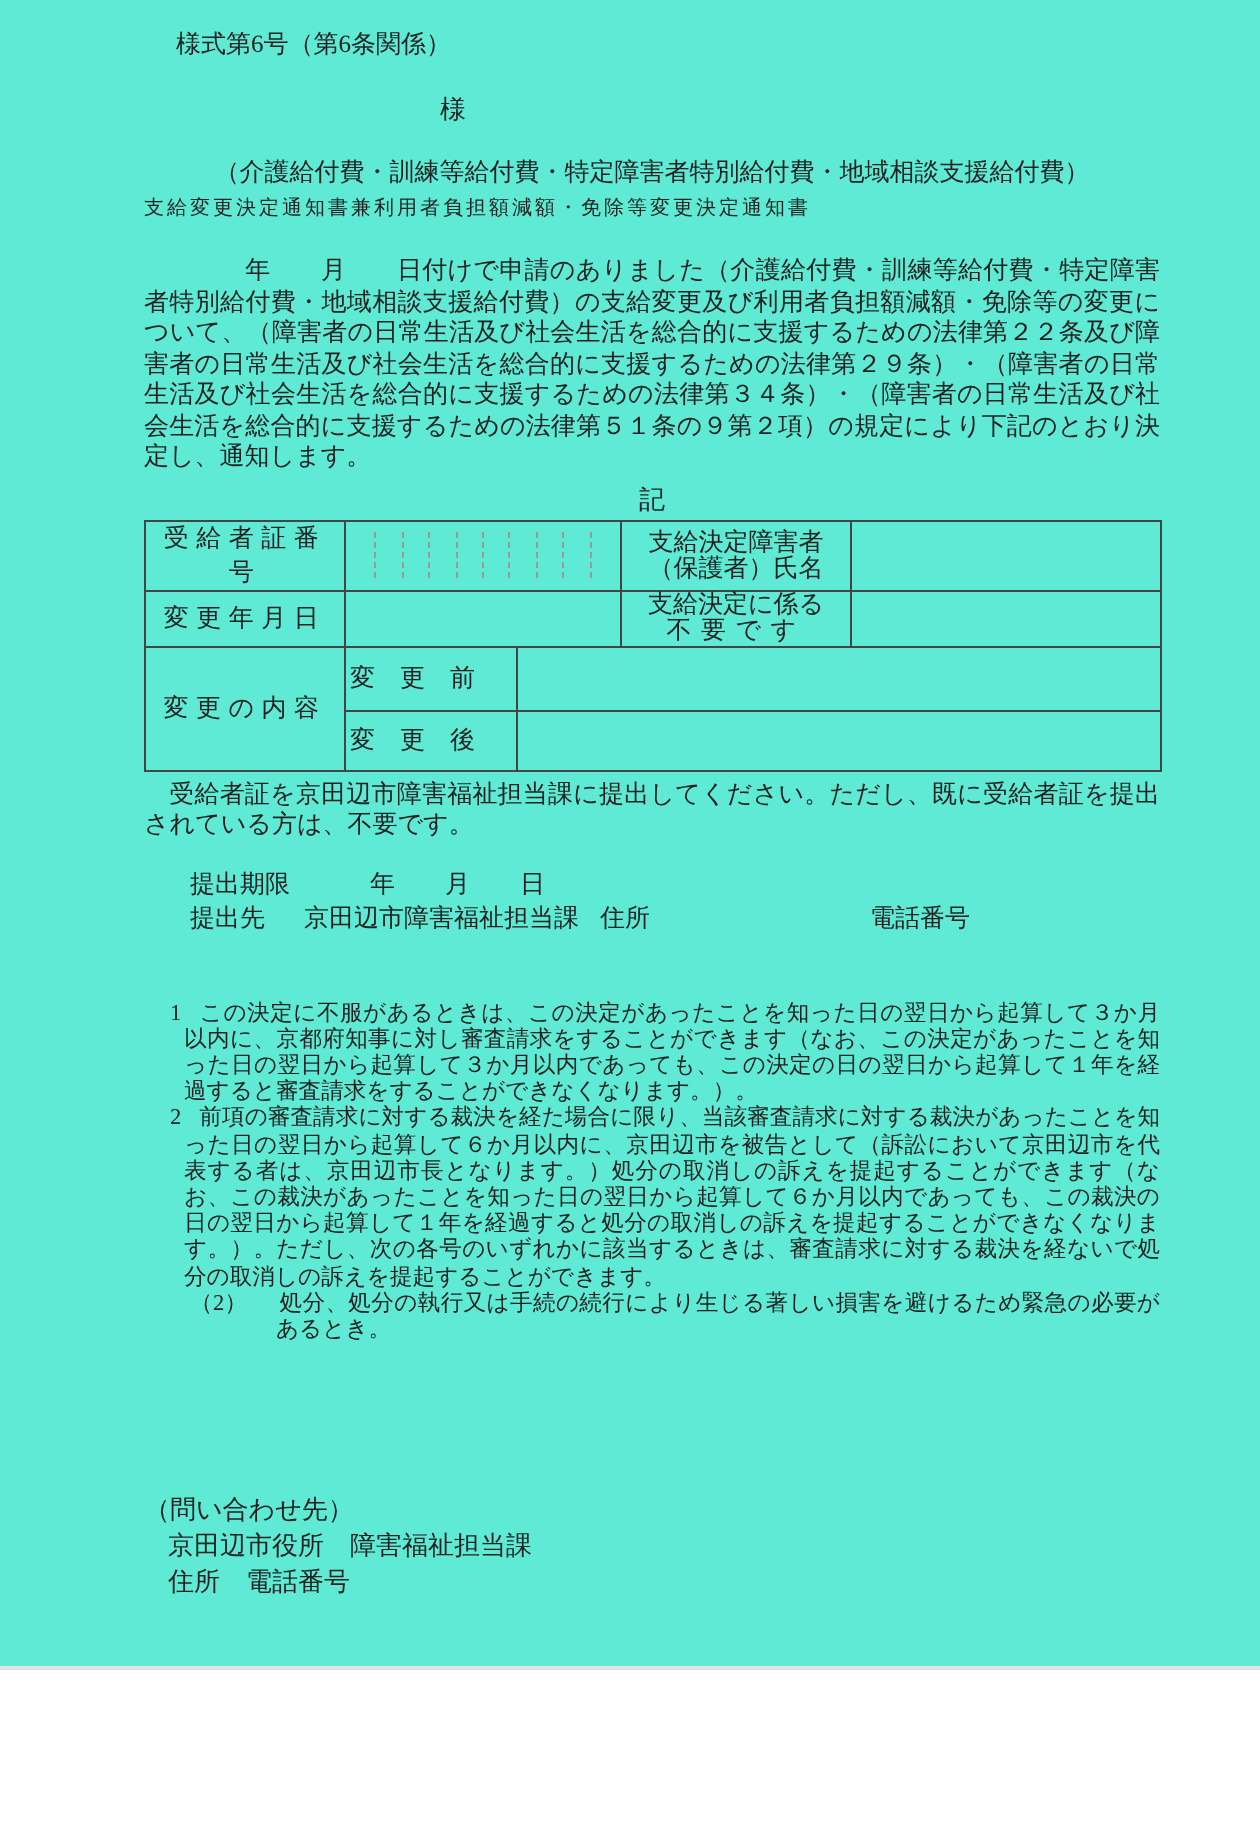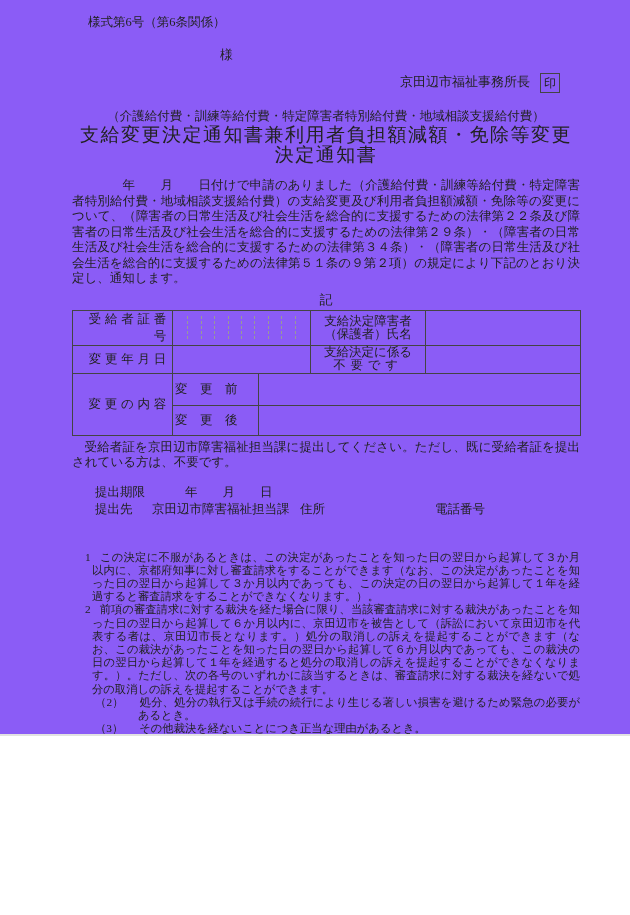--- a/index.html
+++ b/index.html
@@ -1,19 +1,19 @@
 <!DOCTYPE html>
 <html><head>
 <meta charset="utf-8">
 <style>
   html,body { margin:0; padding:0; background:#ffffff; }
   .page {
     position:relative;
-    width:630px; height:736px;
-    background:#8b5cf6;
+    width:630px; height:835px;
+    background:#5eead4;
     font-family:"Liberation Serif","DejaVu Serif",serif;
     color:#222;
     overflow:hidden;
   }
   .page::after{
     content:""; position:absolute; left:0; right:0; bottom:0;
     border-bottom:2px solid #e2e2e2;
   }
   .content { padding:0 50px 0 72px; }
 
@@ -21,28 +21,28 @@
   .right-block { text-align:right; padding-right:20px; margin-top:4px; font-size:12.5px; line-height:17px; }
   .addressee   { margin:15px 0 0 148px; font-size:13px; line-height:17px; }
   .issuer-line { text-align:right; padding-right:20px; margin-top:9px; font-size:13px; line-height:20px; }
   .seal {
     display:inline-block; width:18px; height:18px; line-height:18px;
     border:1px solid #444; text-align:center; font-size:12px;
     margin-left:10px; vertical-align:middle;
   }
 
   .title-sub  { text-align:center; margin-top:15px; font-size:12.5px; line-height:16px; }
-  .title-main { text-align:center; margin-top:1px; font-size:19px; letter-spacing:1.5px; line-height:20px; }
+  .title-main { text-align:left; margin-top:1px; font-size:10px; letter-spacing:1.5px; line-height:20px; }
 
   .body-par { margin-top:13px; font-size:12.5px; line-height:15.5px; text-align:justify; }
   .ki { text-align:center; margin-top:5px; font-size:13px; line-height:16px; }
 
   table.main { border-collapse:collapse; margin-top:2px; table-layout:fixed; width:508px; }
   table.main td { border:1px solid #444; padding:0 2px; font-size:12.5px; vertical-align:middle; }
-  td.lbl  { text-align:right; letter-spacing:0.3em; }
+  td.lbl  { text-align:center; letter-spacing:0.3em; }
   td.lbl2 { text-align:center; font-size:11.3px; line-height:13px; letter-spacing:0; padding:1px 0; }
   .sp-line { letter-spacing:0.38em; }
   tr.r1 td, tr.r2 td { height:27px; }
   tr.r3 td { height:31px; }
   tr.r4 td { height:29px; }
   .digit-row { display:flex; height:23px; margin:1px 0; }
   .digit-row i { flex:1 1 0; border-left:1px dashed #999; }
   .digit-row i:first-child { border-left:none; }
   td.noborder-pad { padding:0 4px; }
 
@@ -68,23 +68,20 @@
 <body>
 
 <div class="page">
   <div class="content">
 
     <div class="form-number">様式第6号（第6条関係）</div>
 
 
     <div class="addressee">様</div>
 
-    <div class="issuer-line">
-      <span>京田辺市福祉事務所長</span><span class="seal">印</span>
-    </div>
 
     <div class="title-sub">（介護給付費・訓練等給付費・特定障害者特別給付費・地域相談支援給付費）</div>
     <div class="title-main">支給変更決定通知書兼利用者負担額減額・免除等変更決定通知書</div>
 
     <div class="body-par">　　　　年　　月　　日付けで申請のありました（介護給付費・訓練等給付費・特定障害者特別給付費・地域相談支援給付費）の支給変更及び利用者負担額減額・免除等の変更について、（障害者の日常生活及び社会生活を総合的に支援するための法律第２２条及び障害者の日常生活及び社会生活を総合的に支援するための法律第２９条）・（障害者の日常生活及び社会生活を総合的に支援するための法律第３４条）・（障害者の日常生活及び社会生活を総合的に支援するための法律第５１条の９第２項）の規定により下記のとおり決定し、通知します。</div>
 
     <div class="ki">記</div>
 
     <table class="main">
       <colgroup>
@@ -152,23 +149,20 @@
     <div class="appeal">
       <div class="appeal-item">
         <span class="num">1</span><span>この決定に不服があるときは、この決定があったことを知った日の翌日から起算して３か月以内に、京都府知事に対し審査請求をすることができます（なお、この決定があったことを知った日の翌日から起算して３か月以内であっても、この決定の日の翌日から起算して１年を経過すると審査請求をすることができなくなります。）。</span>
       </div>
       <div class="appeal-item">
         <span class="num">2</span><span>前項の審査請求に対する裁決を経た場合に限り、当該審査請求に対する裁決があったことを知った日の翌日から起算して６か月以内に、京田辺市を被告として（訴訟において京田辺市を代表する者は、京田辺市長となります。）処分の取消しの訴えを提起することができます（なお、この裁決があったことを知った日の翌日から起算して６か月以内であっても、この裁決の日の翌日から起算して１年を経過すると処分の取消しの訴えを提起することができなくなります。）。ただし、次の各号のいずれかに該当するときは、審査請求に対する裁決を経ないで処分の取消しの訴えを提起することができます。</span>
       </div>
       <div class="appeal-sub">
         <span class="num">（2）</span><span>処分、処分の執行又は手続の続行により生じる著しい損害を避けるため緊急の必要があるとき。</span>
       </div>
-      <div class="appeal-sub">
-        <span class="num">（3）</span><span>その他裁決を経ないことにつき正当な理由があるとき。</span>
-      </div>
     </div>
 
     <div class="contact">
       <div>（問い合わせ先）</div>
       <div class="indent">京田辺市役所　障害福祉担当課</div>
       <div class="indent">住所　電話番号</div>
     </div>
 
   </div>
 </div>

